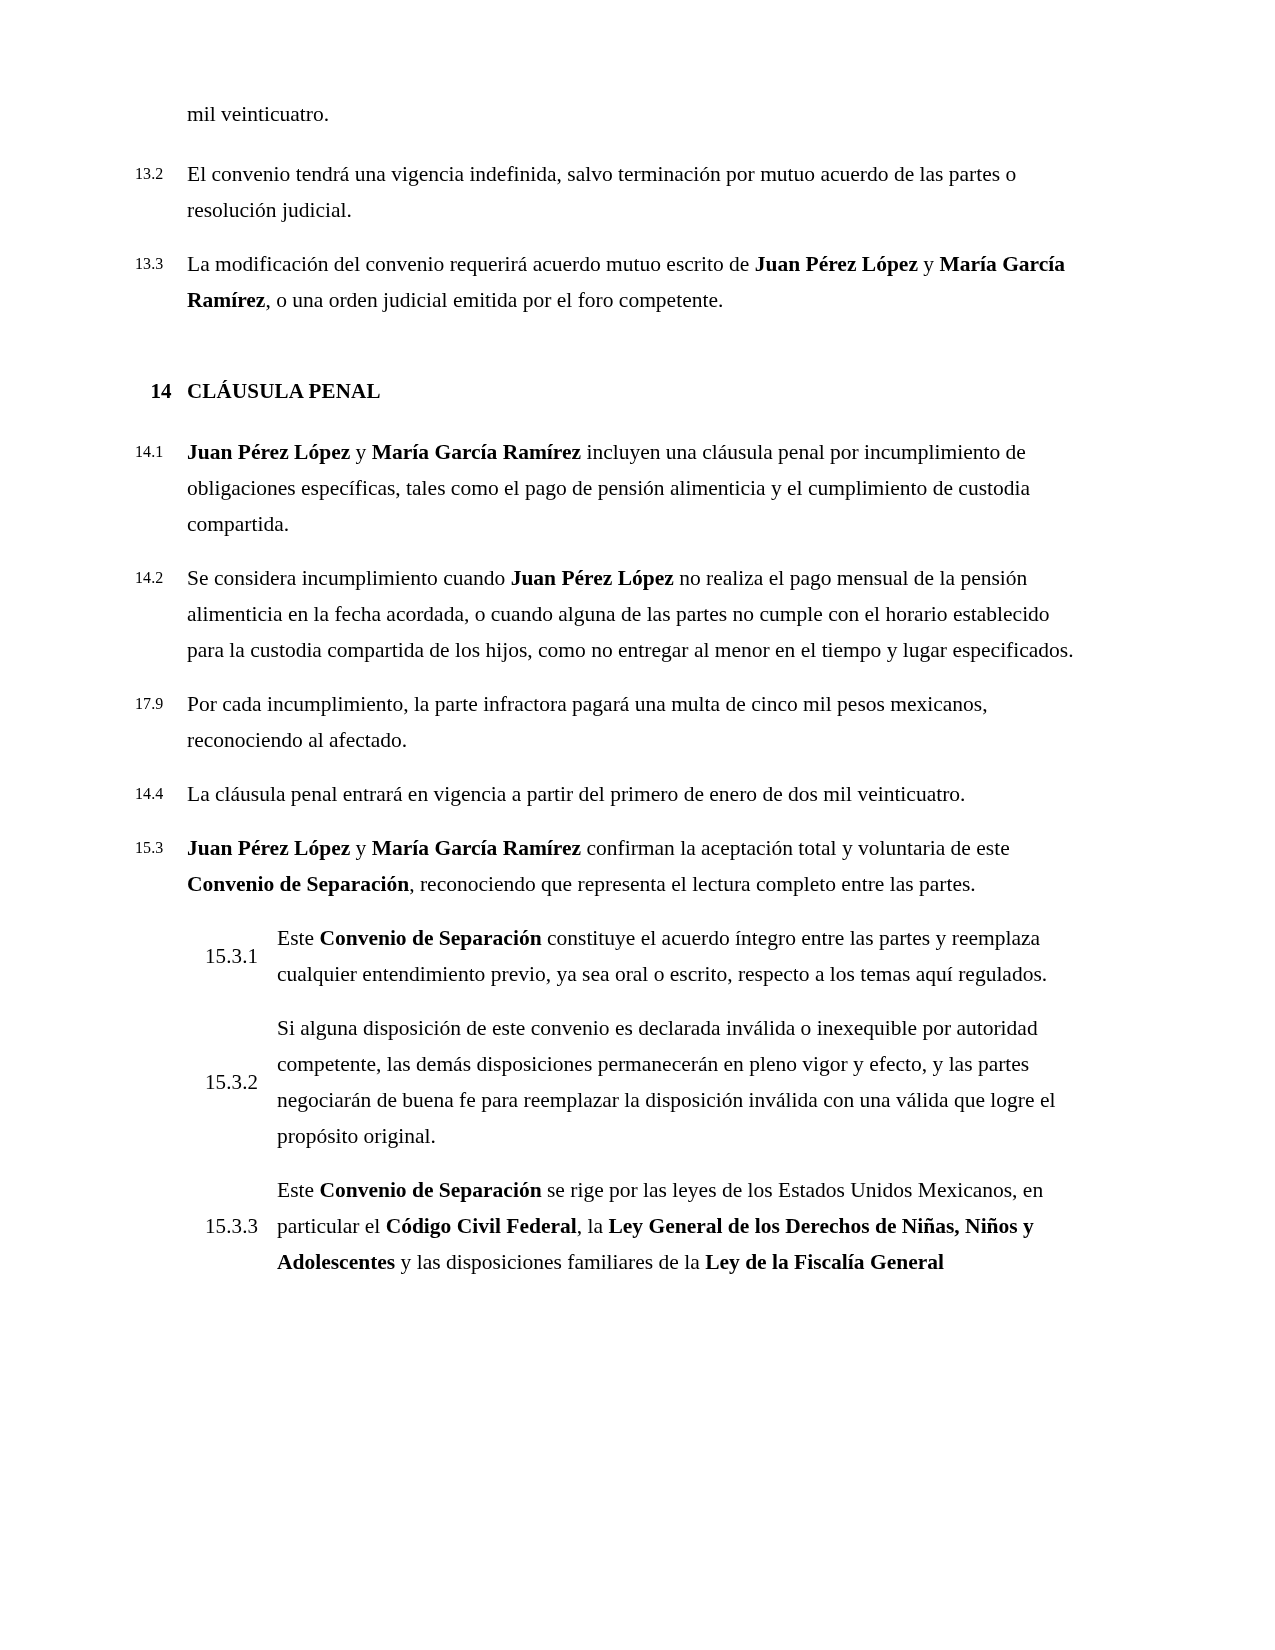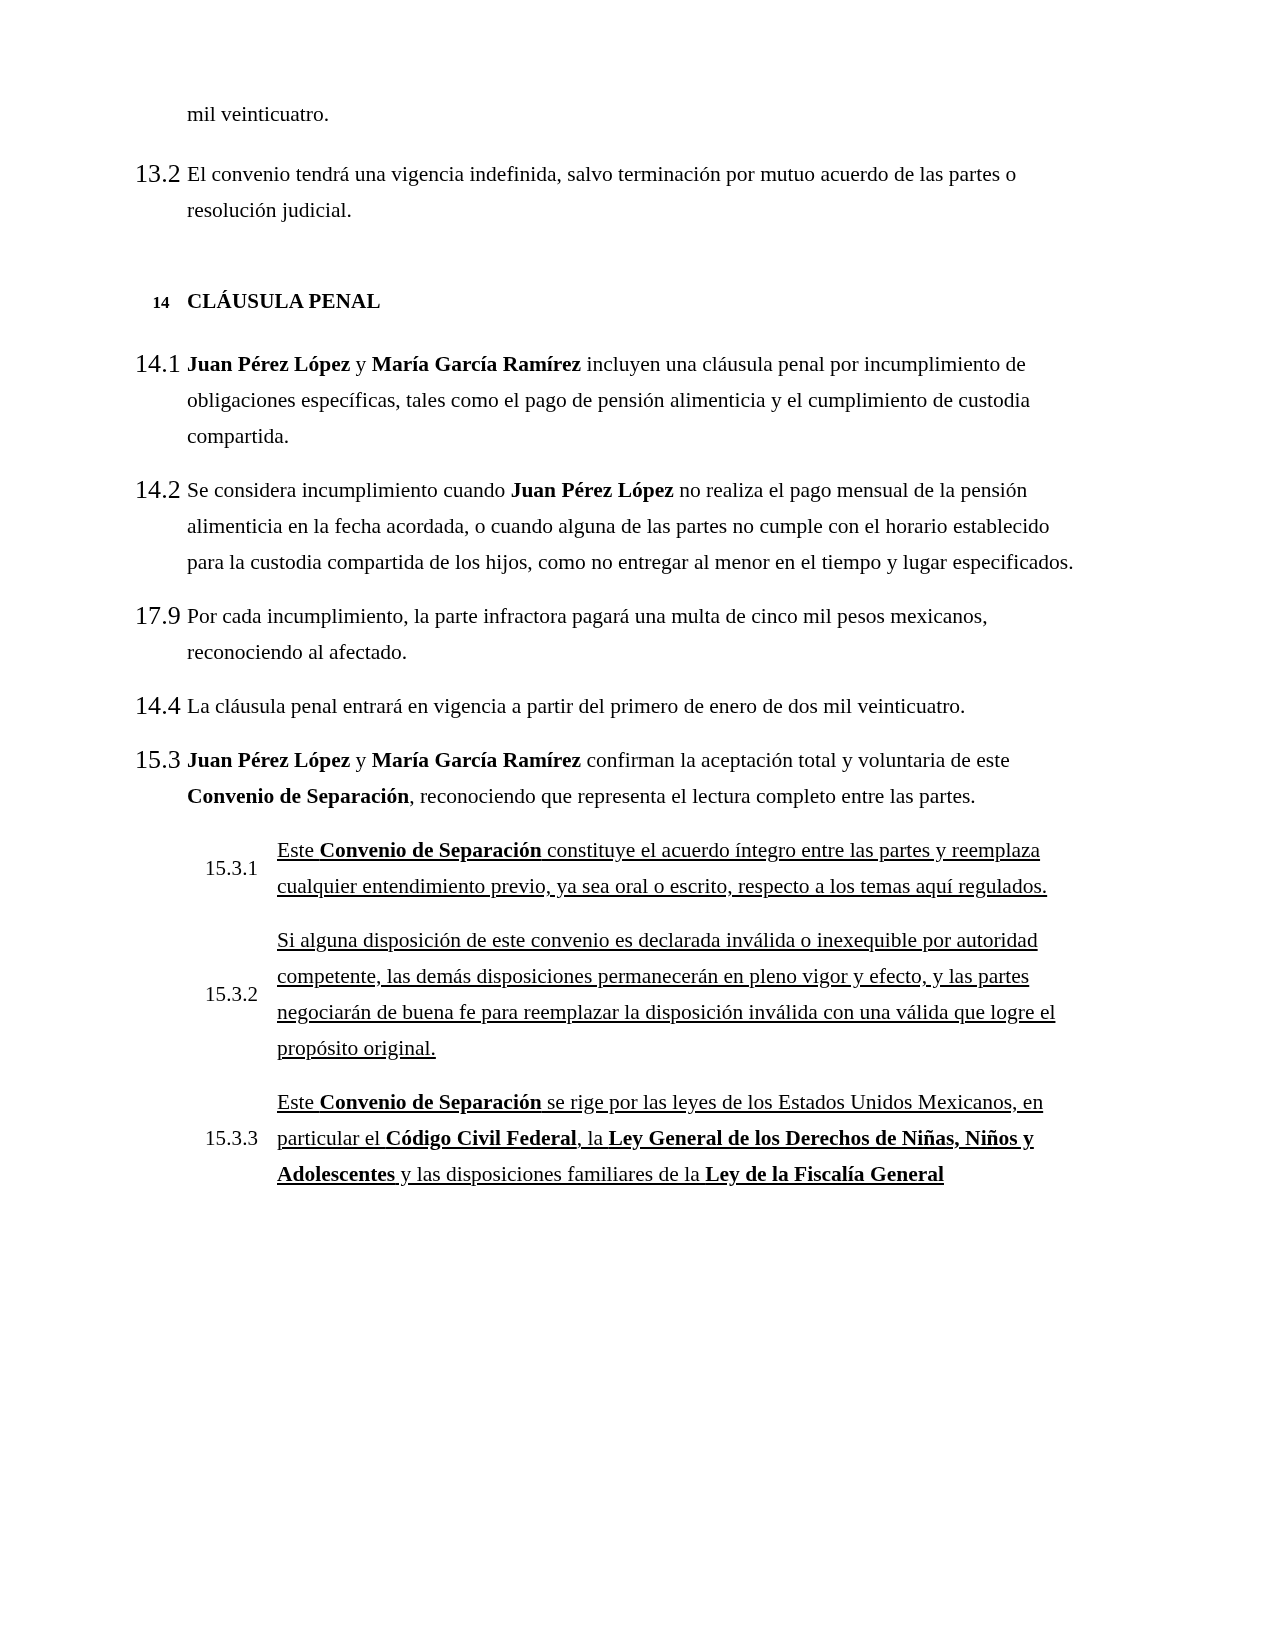--- a/index.html
+++ b/index.html
@@ -30,21 +30,21 @@
   
   .clause {
     display: flex;
     align-items: flex-start;
     margin-bottom: 18px;
   }
   .clause-num {
     flex: 0 0 52px;
     width: 52px;
     text-align: left;
-    font-size: 26px;
+    font-size: 16px;
     line-height: 36px;
     letter-spacing: 0.1px;
     white-space: nowrap;
   }
   .clause-body {
     flex: 1 1 auto;
     font-size: 21.5px;
     line-height: 36px;
     text-align: left;
     hyphens: none;
@@ -62,21 +62,21 @@
   .section-heading {
     display: flex;
     align-items: baseline;
     margin-top: 56px;
     margin-bottom: 26px;
   }
   .section-heading .sec-num {
     flex: 0 0 52px;
     width: 52px;
     text-align: center;
-    font-size: 17px;
+    font-size: 21px;
     font-weight: bold;
     line-height: 34px;
   }
   .section-heading .sec-title {
     flex: 1 1 auto;
     font-size: 21px;
     font-weight: bold;
     line-height: 34px;
     letter-spacing: 0.2px;
   }
@@ -90,40 +90,43 @@
   }
   .subclause .clause-num {
     flex: 0 0 72px;
     width: 72px;
     font-size: 21px;
     line-height: 36px;
   }
   .subclause .clause-body {
     font-size: 21.5px;
     line-height: 36px;
-    text-decoration: underline;
   }
 
   b, strong { font-weight: bold; }
 </style>
 </head>
 <body>
 
 <div class="page">
   <div class="content">
 
     <div class="continuation">
       <div class="clause-num"></div>
       <div class="clause-body">mil veinticuatro.</div>
     </div>
 
     <div>
       <div class="clause">
         <div class="clause-num">13.2</div>
         <div class="clause-body"><span>El convenio tendrá una vigencia indefinida, salvo terminación por mutuo acuerdo de las partes o resolución judicial.</span></div>
+      </div>
+      <div class="clause">
+        <div class="clause-num">13.3</div>
+        <div class="clause-body"><span>La modificación del convenio requerirá acuerdo mutuo escrito de </span><b>Juan Pérez López</b><span> y </span><b>María García Ramírez</b><span>, o una orden judicial emitida por el foro competente.</span></div>
       </div>
     </div>
 
     <div class="section-heading">
       <div class="sec-num">14</div>
       <div class="sec-title">CLÁUSULA PENAL</div>
     </div>
 
     <div>
       <div class="clause">

